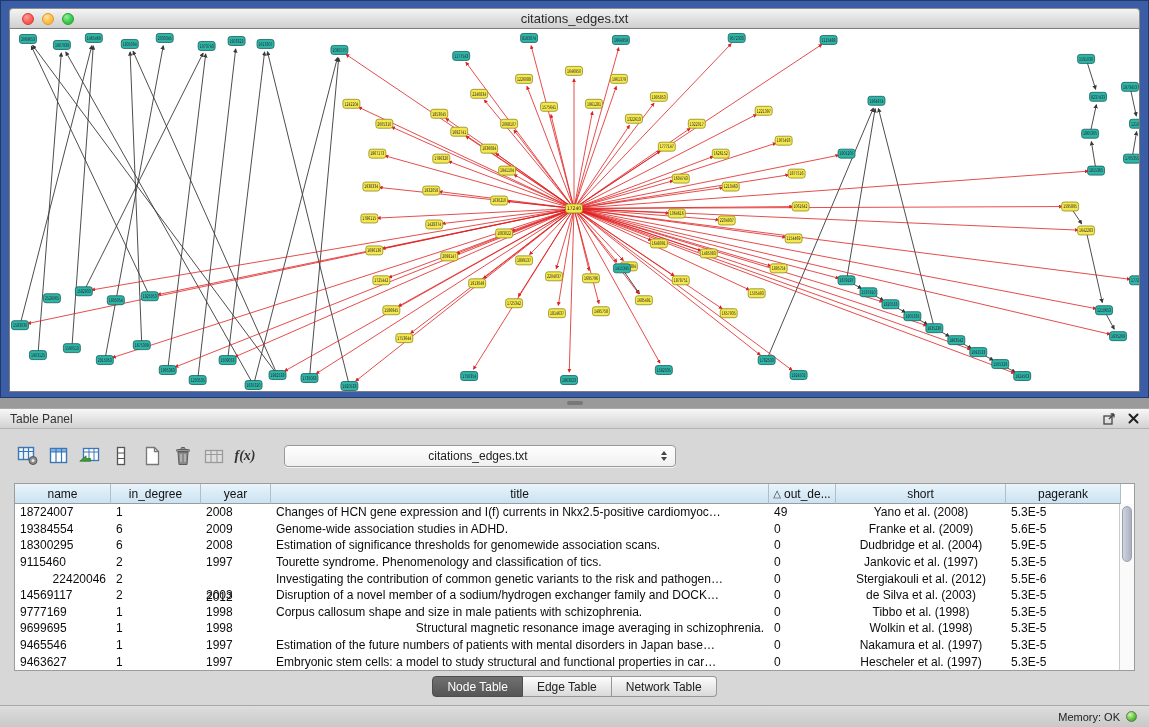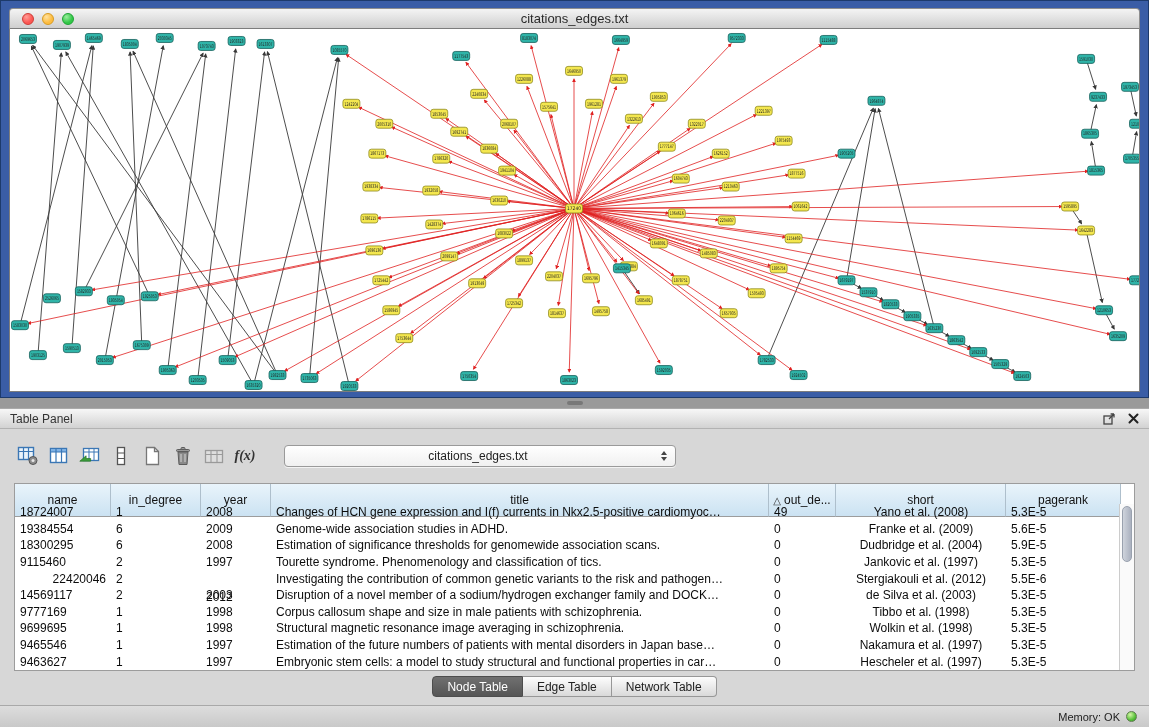--- a/index.html
+++ b/index.html
@@ -44,21 +44,21 @@
     border:1px solid #9a9a9a; border-radius:4px; display:flex; align-items:center;
     padding:0 6px 0 10px; font-size:12px; color:#222; box-shadow:0 1px 0 rgba(255,255,255,.7); }
   .combo-text { flex:1; overflow:hidden; white-space:nowrap; }
   .combo-arrows { display:flex; flex-direction:column; gap:2px; align-items:center; padding-right:2px; }
   .combo-arrows i { width:0; height:0; border-left:3.5px solid transparent; border-right:3.5px solid transparent; display:block; }
   .combo-arrows .up { border-bottom:4px solid #444; }
   .combo-arrows .down { border-top:4px solid #444; }
 
   
   .grid { position:relative; margin-top:12px; width:1121px; height:188px; background:#fff; border:1px solid #9c9c9c; }
-  .thead { display:flex; height:33px; }
+  .thead { display:flex; height:20px; }
   .th { flex:none; display:flex; align-items:center; justify-content:center; font-size:12px; color:#111;
     background:linear-gradient(#e9f4fb,#cbe2f2); border-right:1px solid #aebfcc; border-bottom:1px solid #9c9c9c;
     overflow:hidden; white-space:nowrap; }
   .th .sort { margin-right:3px; font-size:10px; color:#333; }
   .tbody { position:absolute; top:20px; left:0; right:15px; bottom:0; overflow:hidden; }
   .tr { display:flex; height:16.6px; align-items:center; }
   .td { flex:none; font-size:12px; color:#0c0c0c; padding:0 5px; overflow:hidden; white-space:nowrap; }
   .td.center { text-align:center; }
   .vscroll { position:absolute; top:20px; right:0; bottom:0; width:15px; background:#fafafa; border-left:1px solid #cccccc; }
   .vscroll .thumb { margin:2px; height:56px; border-radius:7px;
@@ -863,21 +863,21 @@
               <div class="td" style="width: 70px;">1998</div>
               <div class="td" style="width: 498px;">Corpus callosum shape and size in male patients with schizophrenia.</div>
               <div class="td" style="width: 67px;">0</div>
               <div class="td center" style="width: 170px;">Tibbo et al. (1998)</div>
               <div class="td" style="width: 115px;">5.3E-5</div>
             </div>
             <div class="tr">
               <div class="td" style="width: 96px;">9699695</div>
               <div class="td" style="width: 90px;">1</div>
               <div class="td" style="width: 70px;">1998</div>
-              <div class="td" style="width: 498px;">Structural magnetic resonance image averaging in schizophrenia.</div>
+              <div class="td" style="width: 498px; text-align: right;">Structural magnetic resonance image averaging in schizophrenia.</div>
               <div class="td" style="width: 67px;">0</div>
               <div class="td center" style="width: 170px;">Wolkin et al. (1998)</div>
               <div class="td" style="width: 115px;">5.3E-5</div>
             </div>
             <div class="tr">
               <div class="td" style="width: 96px;">9465546</div>
               <div class="td" style="width: 90px;">1</div>
               <div class="td" style="width: 70px;">1997</div>
               <div class="td" style="width: 498px;">Estimation of the future numbers of patients with mental disorders in Japan base…</div>
               <div class="td" style="width: 67px;">0</div>

